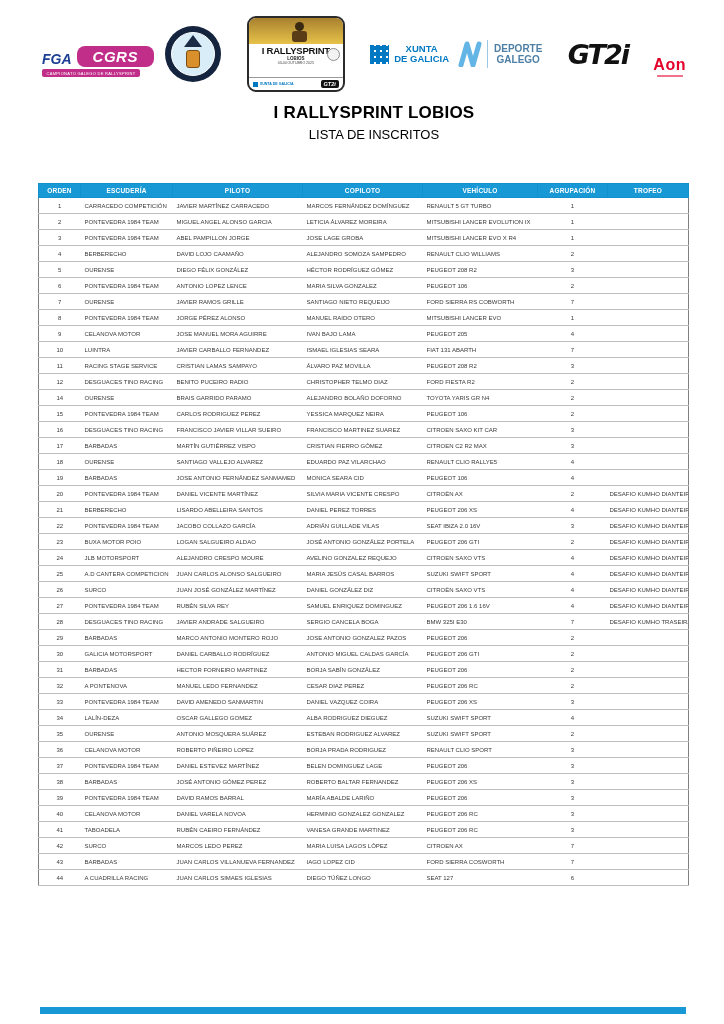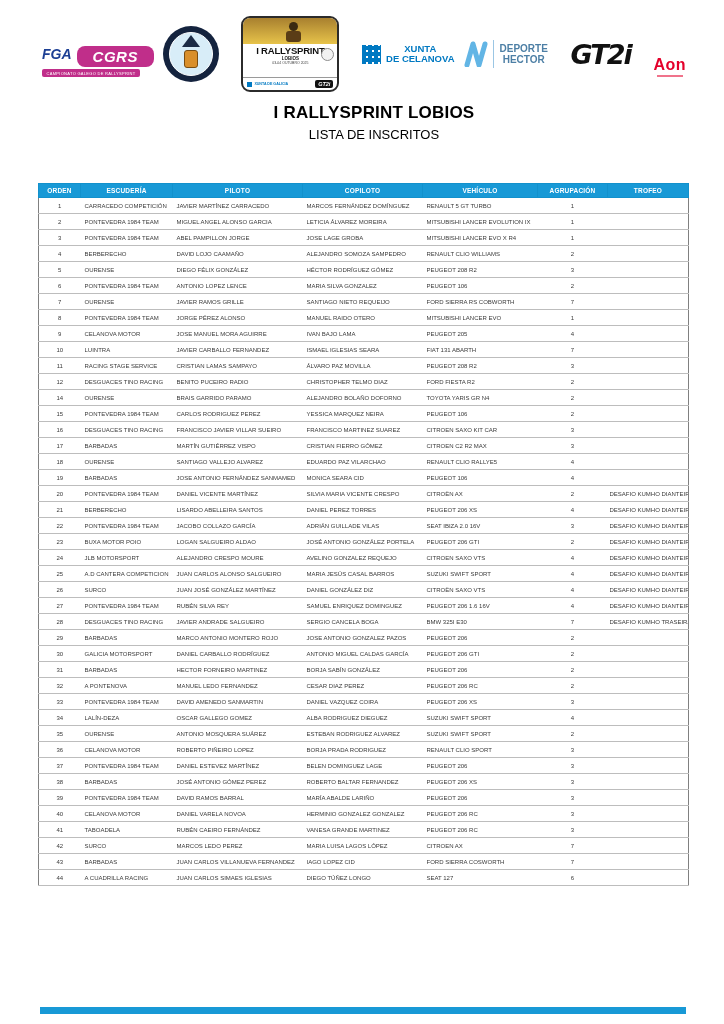--- a/index.html
+++ b/index.html
@@ -14,21 +14,21 @@
   }
 
   
   .logo-strip {
     position: absolute; top: 12px; left: 42px; width: 644px; height: 84px;
     display: flex; align-items: center; justify-content: space-between;
   }
 
   
   .logo-cgrs { width: 98px; }
-  .cgrs-top { display: flex; align-items: flex-start; margin-top: 15px; }
+  .cgrs-top { display: flex; align-items: flex-end; margin-top: 15px; }
   .fga { color: #1c3f94; font-style: italic; font-weight: 900; font-size: 14px; margin-right: 2px; }
   .fga-slash { width: 7px; height: 16px; background: #c02e8a; transform: skewX(-22deg); margin-right: 3px; }
   .cgrs-box { background: #c02e8a; color: #fff; font-style: italic; font-weight: 900;
     font-size: 15px; padding: 2px 16px; border-radius: 8px; letter-spacing: 0.5px; }
   .cgrs-tag { margin-top: 2px; background: #c02e8a; color: #fff; font-size: 4px;
     text-align: center; padding: 1.5px 2px; border-radius: 2px; letter-spacing: 0.3px; }
 
   
   .badge { position: relative; width: 56px; height: 56px; border-radius: 50%;
     background: #14233e; flex: 0 0 auto; }
@@ -149,29 +149,29 @@
         </span>
         <span class="plate-gt2i">GT2i</span>
       </div>
       <div class="plate-stamp"></div>
     </div>
 
     <div class="logo-xunta">
       <div class="xunta-emblem"></div>
       <div class="xunta-text">
         <div>XUNTA</div>
-        <div>DE CELANOVA</div>
+        <div>DE GALICIA</div>
       </div>
       <svg class="deporte-swoosh" width="24" height="26" viewBox="0 0 24 26">
         <path d="M3 24 L9 3 L15 24 L21 3" stroke="#62b5e5" stroke-width="5" fill="none" stroke-linecap="round" stroke-linejoin="round"></path>
       </svg>
       <div class="deporte-divider"></div>
       <div class="deporte-text">
         <div>DEPORTE</div>
-        <div>HECTOR</div>
+        <div>GALEGO</div>
       </div>
     </div>
 
     <div class="logo-gt2i">GT2i</div>
 
     <div class="logo-aon">
       <div class="aon-word">Aon</div>
       <div class="aon-sub"></div>
     </div>
 

